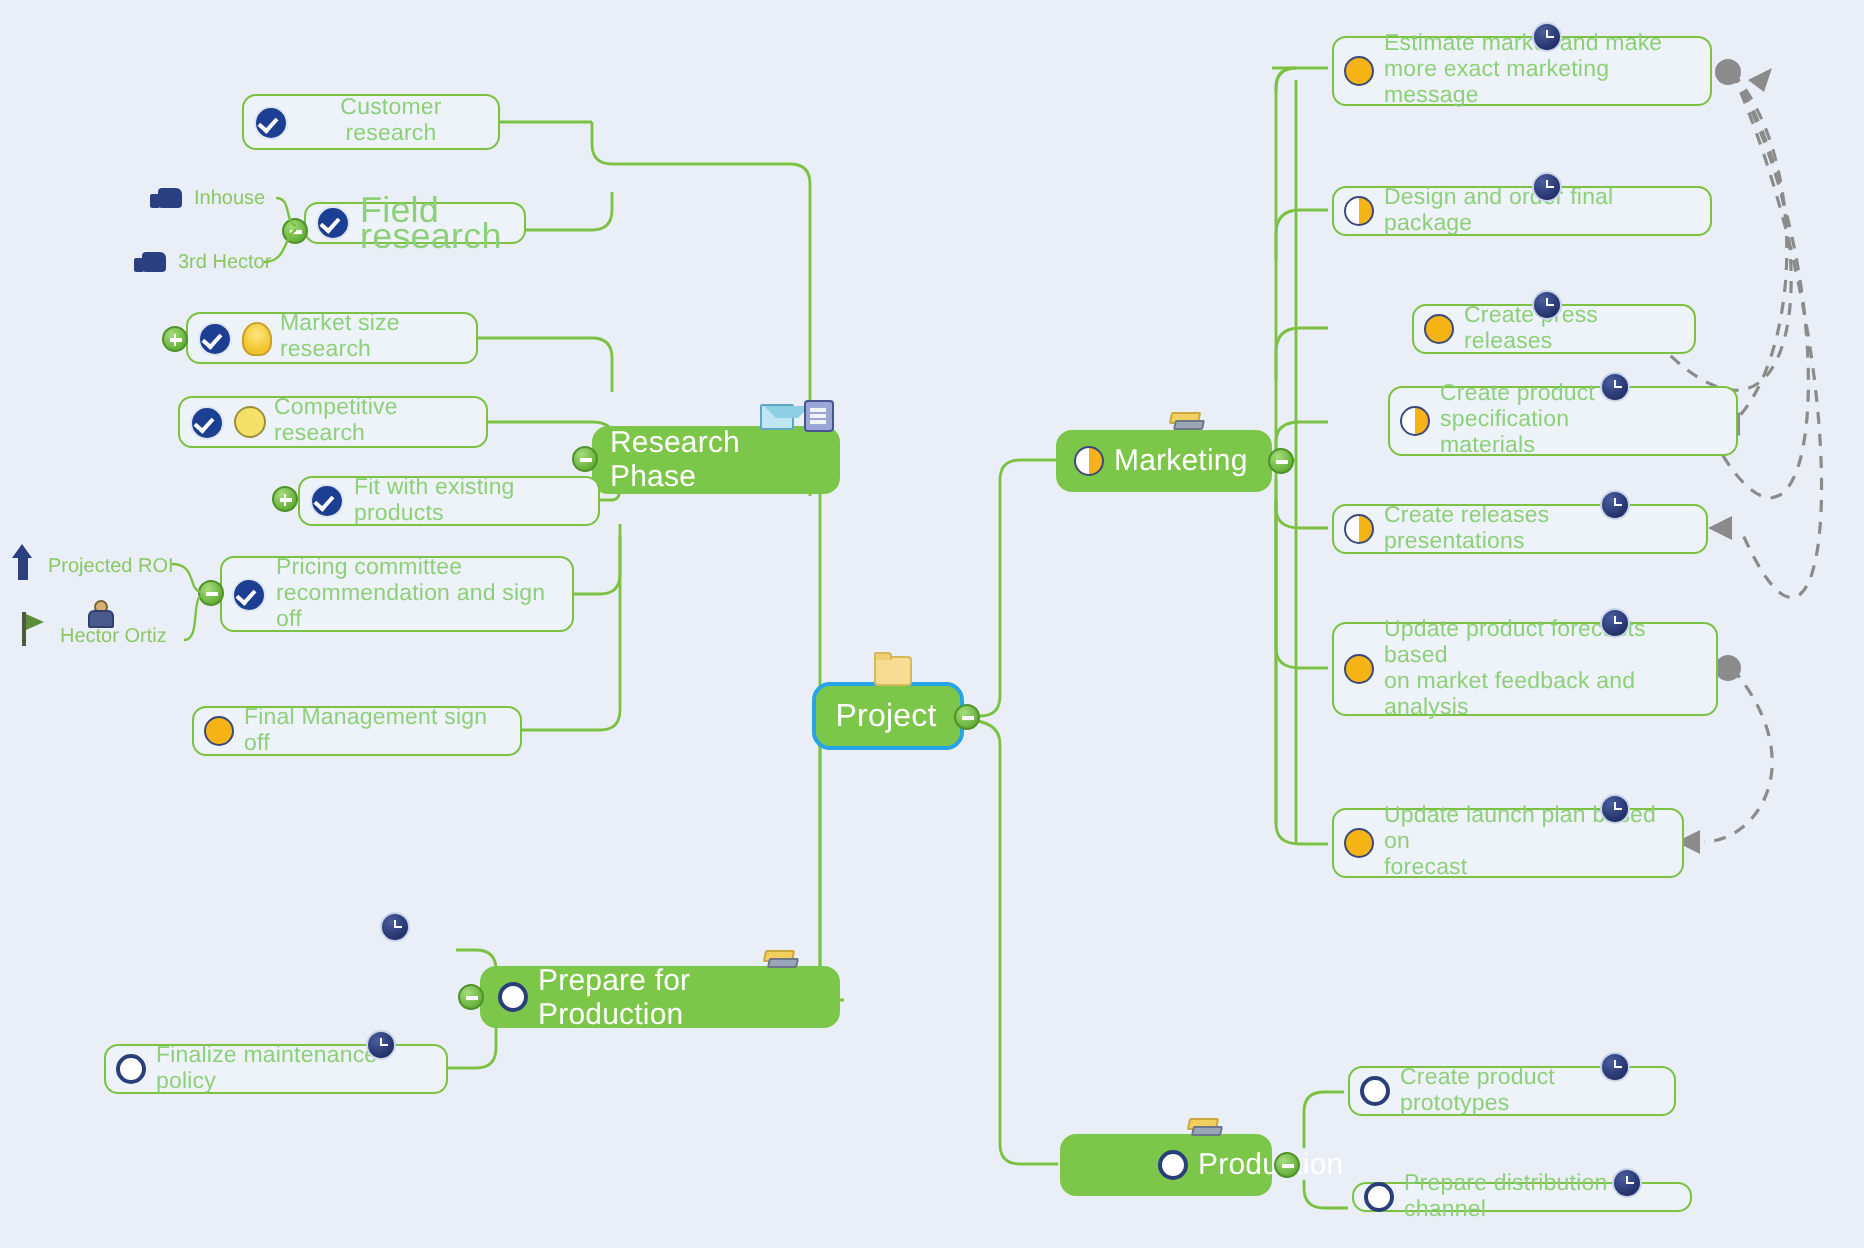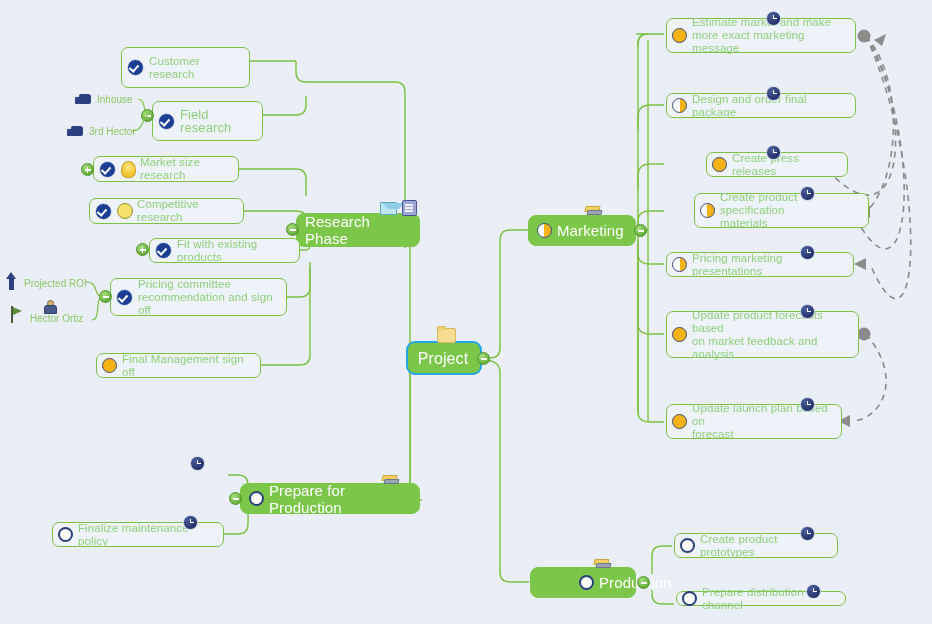--- a/index.html
+++ b/index.html
@@ -221,26 +221,26 @@
   <span class="topicon ic-folder" style="left:437px;top:328px;"></span>
   <span class="toggle" style="left:477px;top:352px;"></span>
 
   <div class="node main" style="left:296px;top:213px;width:124px;height:34px;justify-content:center;">
     <span class="label">Research Phase</span>
   </div>
   <span class="topicon ic-mail" style="left:380px;top:202px;"></span>
   <span class="topicon ic-note" style="left:402px;top:200px;"></span>
   <span class="toggle" style="left:286px;top:223px;"></span>
 
-  <div class="node" style="left:121px;top:47px;width:129px;height:41px;">
+  <div class="node" style="left:121px;top:47px;width:129px;height:28px;text-align:center;">
     <span class="ico check"></span>
     <span class="label">Customer research</span>
   </div>
 
-  <div class="node" style="left:152px;top:101px;width:111px;height:40px;font-size:13px;">
+  <div class="node" style="left:152px;top:101px;width:111px;height:21px;font-size:18px;">
     <span class="ico check"></span>
     <span class="label">Field research</span>
   </div>
   <span class="toggle" style="left:141px;top:109px;"></span>
   <span class="cIcon thumb" style="left:75px;top:91px;"></span>
   <span class="calloutLabel" style="left:97px;top:94px;">Inhouse</span>
   <span class="cIcon thumb" style="left:67px;top:123px;"></span>
   <span class="calloutLabel" style="left:89px;top:126px;">3rd Hector</span>
   <svg style="position:absolute;left:60px;top:85px;width:100px;height:60px;">
     <g fill="none" stroke="#7cc142" stroke-width="1.2">
@@ -319,21 +319,21 @@
 
   <div class="node" style="left:666px;top:193px;width:175px;height:35px;margin-left:28px;">
     <span class="ico pie half"></span>
     <span class="label">Create product specification
 materials</span>
   </div>
   <span class="marker clock" style="left:800px;top:186px;"></span>
 
   <div class="node" style="left:666px;top:252px;width:188px;height:25px;">
     <span class="ico pie half"></span>
-    <span class="label">Pricing marketing presentations</span>
+    <span class="label">Create releases presentations</span>
   </div>
   <span class="marker clock" style="left:800px;top:245px;"></span>
 
   <div class="node" style="left:666px;top:311px;width:193px;height:47px;">
     <span class="ico pie full"></span>
     <span class="label">Update product forecasts based
 on market feedback and
 analysis</span>
   </div>
   <span class="marker clock" style="left:800px;top:304px;"></span>

